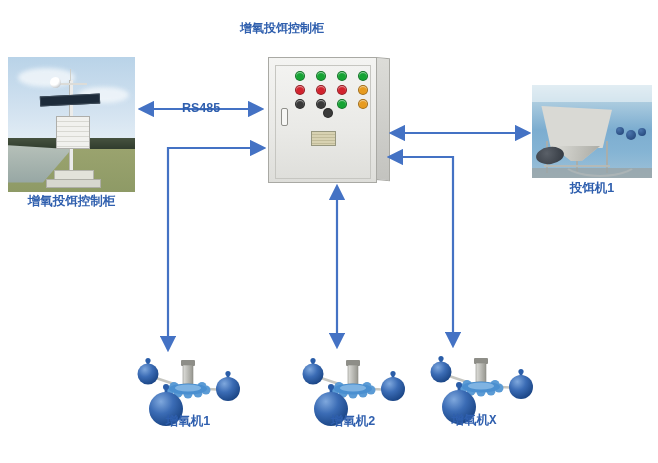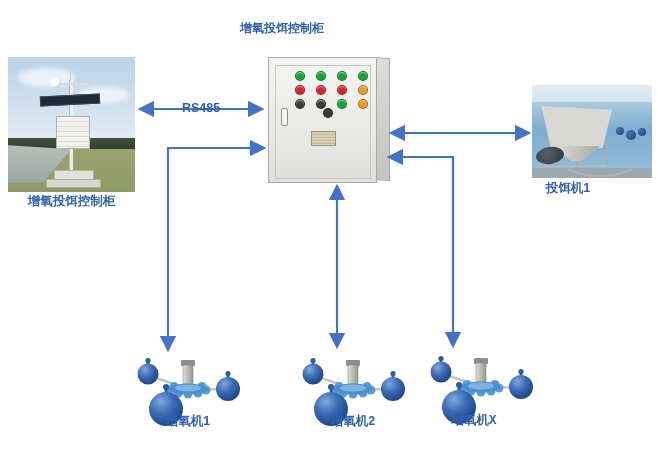--- a/index.html
+++ b/index.html
@@ -197,21 +197,21 @@
     <div class="f-leg1"></div>
     <div class="f-leg2"></div>
     <div class="f-leg3"></div>
     <div class="f-rail"></div>
     <div class="f-hose"></div>
     <div class="f-hopper"></div>
     <div class="f-cone"></div>
     <div class="f-motor"></div>
     <div class="f-deck"></div>
   </div>
-  <div class="lbl" style="left:508px;top:181px;width:120px;">投饵机1</div>
+  <div class="lbl" style="left:532px;top:181px;width:120px;">投饵机1</div>
 
   <div class="aerator" style="left:128px;top:346px;">
     <svg width="120" height="84">
         <use href="#aeratorSym"></use>
       </svg>
   </div>
   <div class="aerator" style="left:293px;top:346px;">
     <svg width="120" height="84">
         <use href="#aeratorSym"></use>
       </svg>

